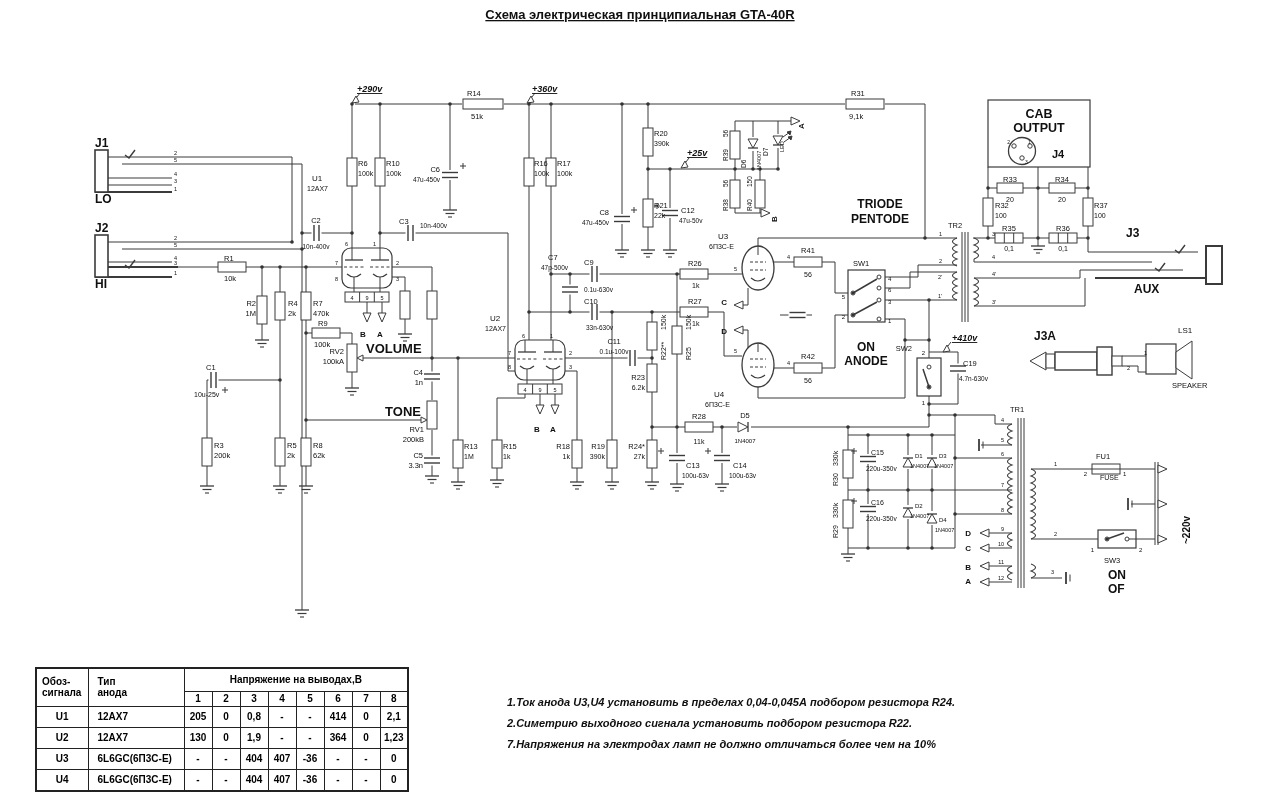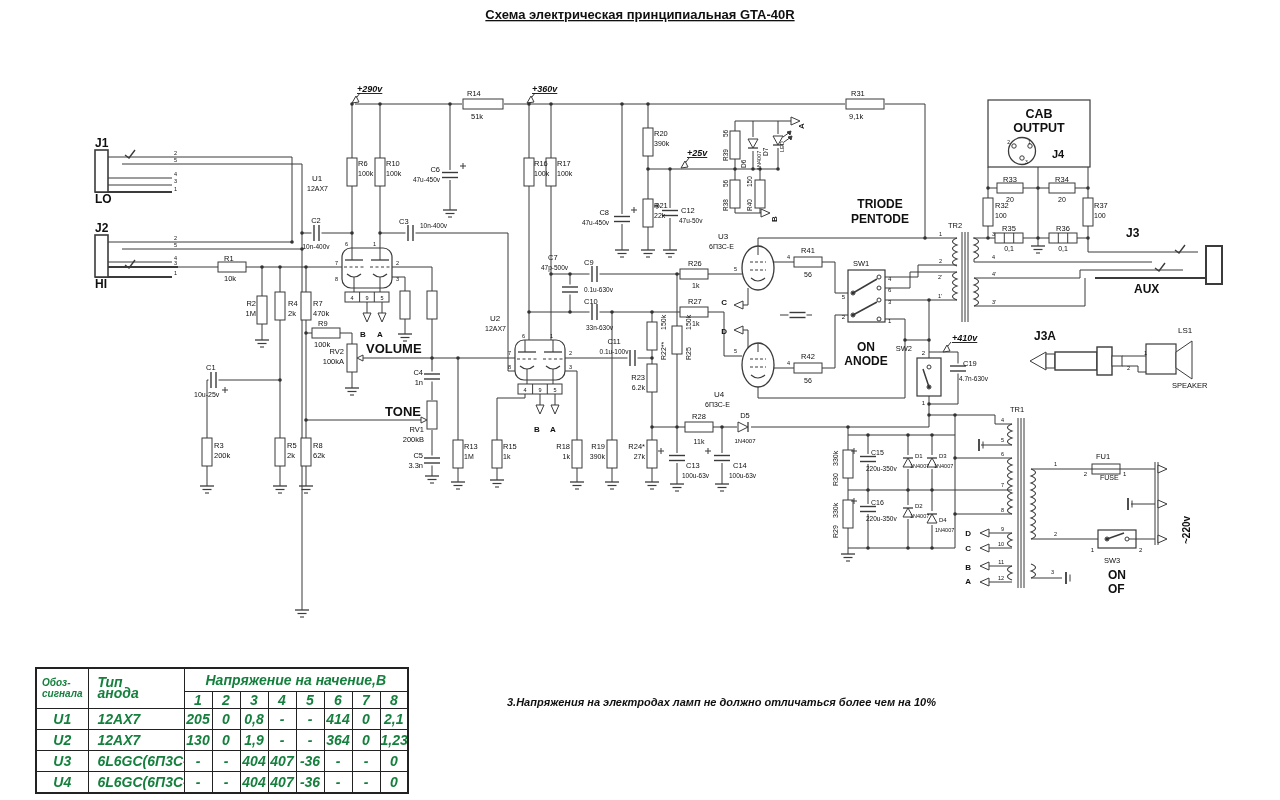--- a/index.html
+++ b/index.html
@@ -2,22 +2,22 @@
 <html><head>
 <meta charset="utf-8">
 <style>
   html,body{margin:0;padding:0;background:#fff;}
   body{width:1280px;height:800px;overflow:hidden;position:relative;
        font-family:"Liberation Sans",sans-serif;}
   svg text{font-family:"Liberation Sans",sans-serif;fill:#101010;}
   #schem{position:absolute;left:0;top:0;}
   .tblwrap{position:absolute;left:35px;top:667px;}
   table.volt{border-collapse:collapse;table-layout:fixed;width:372px;
-             font-style:italic;font-weight:bold;color:#15803d;}
-  table.volt th,table.volt td{border:1px solid #222;font-size:14px;
+             font-weight:bold;color:#000000;}
+  table.volt th,table.volt td{border:1px solid #222;font-size:10px;
              text-align:center;padding:0;overflow:hidden;white-space:nowrap;}
   table.volt{border:2px solid #222;}
   table.volt .h1{height:23px;}
   table.volt .h2 th{height:14px;}
   table.volt tbody td{height:20px;}
   table.volt .c1{width:52px;text-align:left;padding-left:5px;font-size:10px;line-height:11px;}
   table.volt .c2{width:96px;text-align:left;padding-left:9px;line-height:11px;}
   table.volt col.pin{width:28px;}
   table.volt tbody td.tname{text-align:center;}
   table.volt tbody td.ttype{text-align:left;padding-left:9px;}
@@ -1197,21 +1197,21 @@
     <thead>
       <tr class="h1">
         <th rowspan="2" class="c1">
           <span>Обоз-</span><br>
           <span>сигнала</span>
         </th>
         <th rowspan="2" class="c2">
           <span>Тип</span><br>
           <span>анода</span>
         </th>
-        <th colspan="8">Напряжение на начение,В</th>
+        <th colspan="8">Напряжение на выводах,В</th>
       </tr>
       <tr class="h2" id="pinhead">
           <th>1</th>
           <th>2</th>
           <th>3</th>
           <th>4</th>
           <th>5</th>
           <th>6</th>
           <th>7</th>
           <th>8</th>
@@ -1264,14 +1264,16 @@
           <td class="tpin">-36</td>
           <td class="tpin">-</td>
           <td class="tpin">-</td>
           <td class="tpin">0</td>
         </tr>
       </tbody>
   </table>
 </div>
 
 <div class="notes">
-  <div>3.Напряжения на электродах ламп не должно отличаться более чем на 10%</div>
+  <div>1.Ток анода U3,U4 установить в пределах 0,04-0,045А подбором резистора R24.</div>
+  <div>2.Симетрию выходного сигнала установить подбором резистора R22.</div>
+  <div>7.Напряжения на электродах ламп не должно отличаться более чем на 10%</div>
 </div>
 
 </body></html>

